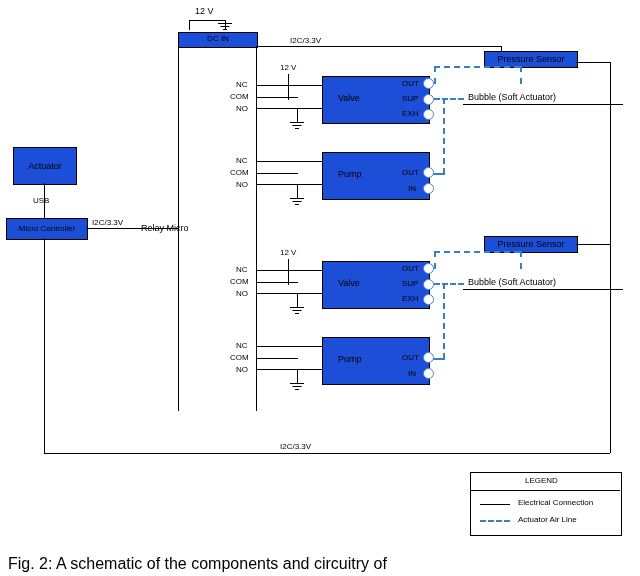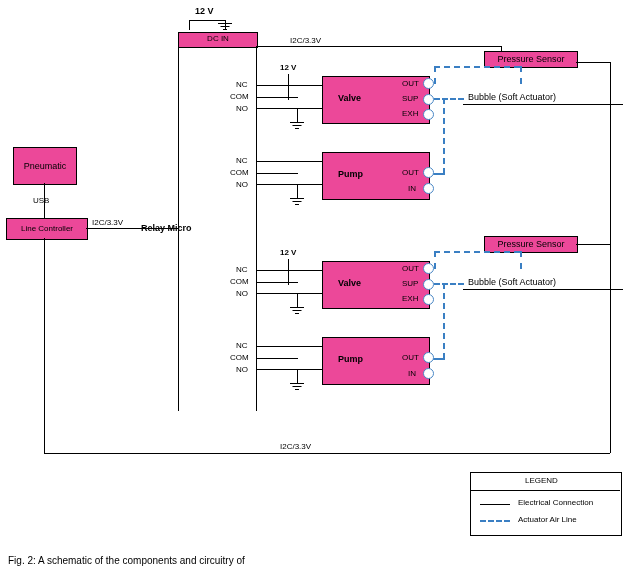--- a/index.html
+++ b/index.html
@@ -9,49 +9,49 @@
     font-size: 9px;
     background: #fff;
     width: 640px;
     height: 576px;
     position: relative;
   }
   .box {
     position: absolute;
     border: 1px solid #000;
     text-align: center;
-    background: #ec4899;
+    background: #1d4ed8;
   }
   .label {
     position: absolute;
     font-size: 9px;
   }
   .small { font-size: 8px; }
-  .bold { font-weight: bold; }
+  .bold { font-weight: normal; }
   .el-line {
     position: absolute;
     background: #000;
   }
   .port {
     position: absolute;
     width: 9px;
     height: 9px;
     border: 1px solid #4a88c6;
     border-radius: 50%;
     background: #fff;
   }
   .ground {
     position: absolute;
     width: 14px;
     height: 12px;
   }
   .ground div { position: absolute; background: #000; height: 1px; left: 50%; transform: translateX(-50%); }
   .caption {
     position: absolute;
-    font-size: 10px;
+    font-size: 16px;
   }
   .legend-box {
     position: absolute;
     border: 1px solid #000;
   }
 </style>
 </head>
 <body>
 
 <div class="label bold" style="left:195px; top:6px;">12 V</div>
@@ -188,27 +188,27 @@
 <div class="el-line" style="left:256px; top:358px; width:42px; height:1px;"></div>
 <div class="el-line" style="left:256px; top:369px; width:66px; height:1px;"></div>
 <div class="ground" style="left:290px; top:383px;">
   <div style="top:0;width:14px;"></div>
     <div style="top:3px;width:9px;"></div>
     <div style="top:6px;width:4px;"></div>
 </div>
 <div class="el-line" style="left:297px; top:369px; width:1px; height:14px;"></div>
 
 <div class="box" style="left:13px; top:147px; width:62px; height:36px; line-height:36px;">
-  <span>Pneumatic</span>
+  <span>Actuator</span>
 </div>
 <div class="el-line" style="left:44px; top:183px; width:1px; height:35px;"></div>
 <div class="label small" style="left:33px; top:196px;">USB</div>
 
 <div class="box" style="left:6px; top:218px; width:80px; height:20px; line-height:20px; font-size:8px;">
-  <span>Line Controller</span>
+  <span>Micro Controller</span>
 </div>
 
 <div class="el-line" style="left:86px; top:228px; width:92px; height:1px;"></div>
 <div class="label small" style="left:92px; top:218px;">I2C/3.3V</div>
 <div class="label bold" style="left:141px; top:223px;">Relay Micro</div>
 
 <div class="el-line" style="left:44px; top:238px; width:1px; height:215px;"></div>
 <div class="el-line" style="left:44px; top:453px; width:566px; height:1px;"></div>
 <div class="el-line" style="left:610px; top:62px; width:1px; height:391px;"></div>
 <div class="el-line" style="left:576px; top:62px; width:34px; height:1px;"></div>

